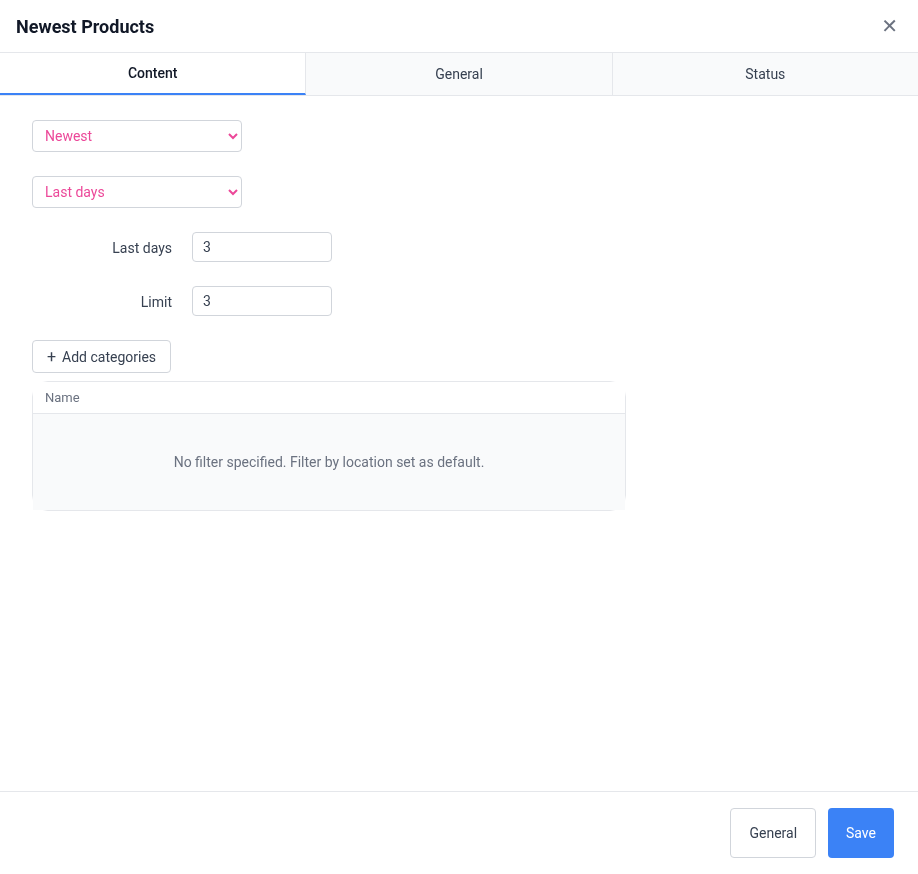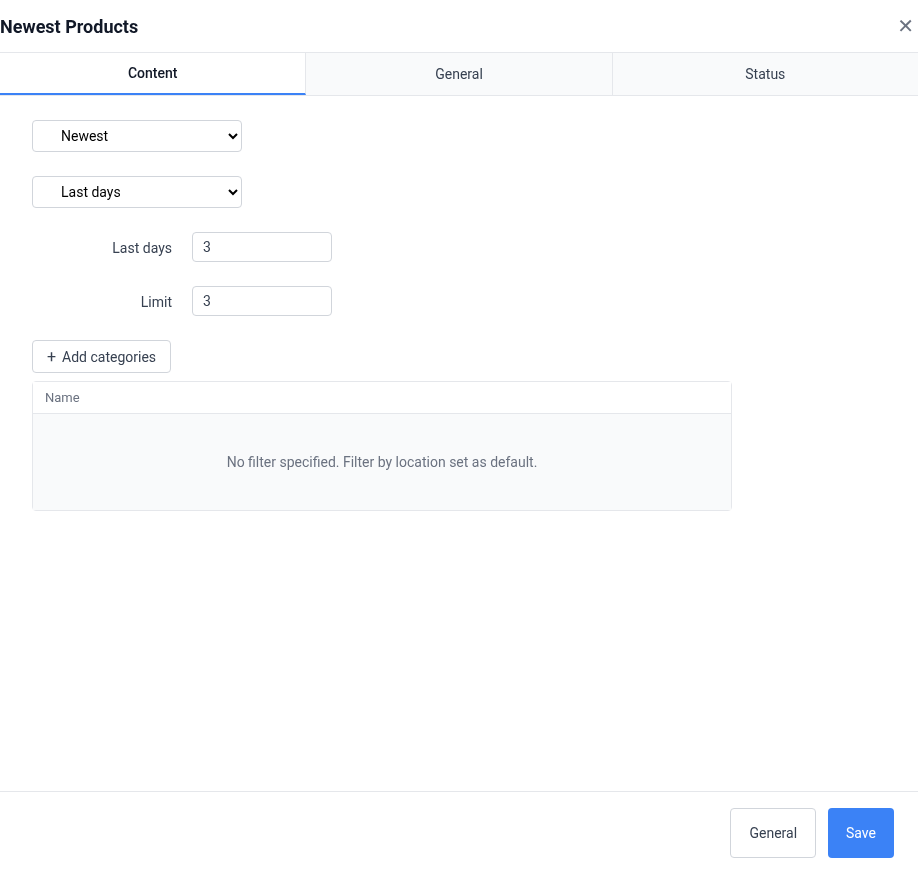--- a/index.html
+++ b/index.html
@@ -14,21 +14,21 @@
       height: 874px;
       background: #fff;
       position: relative;
       overflow: hidden;
     }
 
     .page-header {
       display: flex;
       align-items: center;
       justify-content: space-between;
-      padding: 12px 0;
+      padding: 12px 16px;
       border-bottom: 1px solid #e5e7eb;
     }
 
     .page-title {
       font-size: 18px;
       font-weight: 700;
       color: #111827;
     }
 
     .close-btn {
@@ -92,25 +92,25 @@
       color: #374151;
     }
 
     .form-control {
       flex: 1;
       max-width: 400px;
     }
 
     select.input-field {
       width: 210px;
-      padding: 6px 24px;
-      border: 1px solid #d1d5db;
-      border-radius: 4px;
-      font-size: 14px;
-      color: #000000;
+      padding: 6px 8px;
+      border: 1px solid #d1d5db;
+      border-radius: 4px;
+      font-size: 14px;
+      color: #ec4899;
       background: #fff;
       appearance: auto;
       cursor: pointer;
     }
 
     input.input-field {
       width: 140px;
       padding: 6px 10px;
       border: 1px solid #d1d5db;
       border-radius: 4px;
@@ -133,22 +133,22 @@
     }
 
     .plus-icon {
       font-size: 16px;
       color: #374151;
     }
 
     .categories-section {
       margin-top: 8px;
       border: 1px solid #e5e7eb;
-      border-radius: 4px;
-      width: 700px;
+      border-radius: 16px;
+      width: 594px;
     }
 
     .categories-header {
       padding: 8px 12px;
       font-size: 13px;
       color: #6b7280;
       border-bottom: 1px solid #e5e7eb;
       background: #fff;
     }
 

